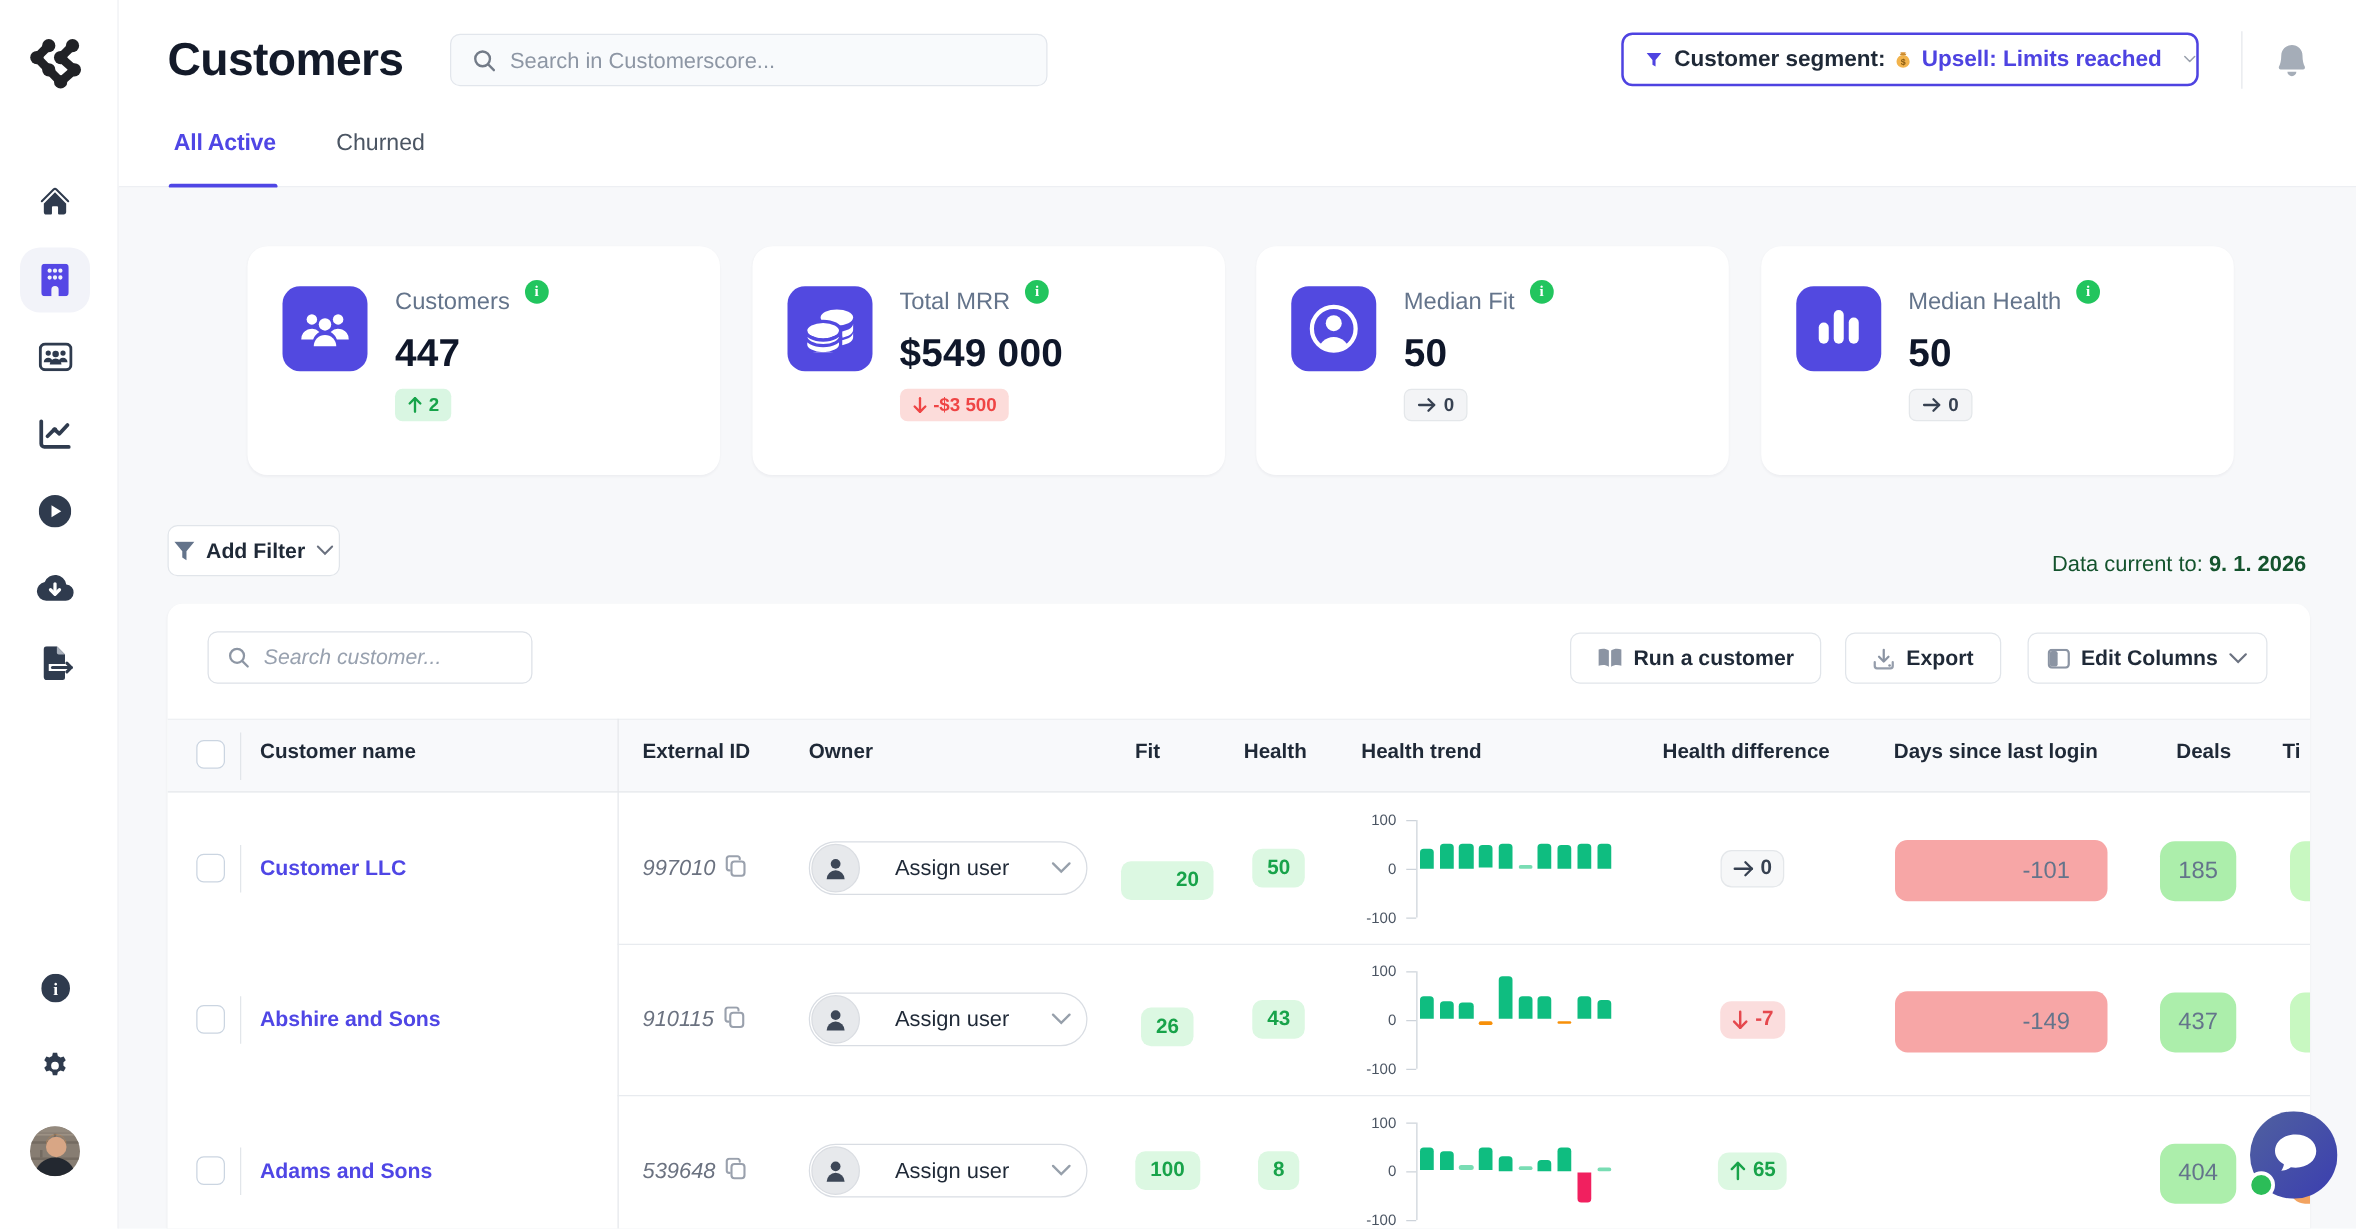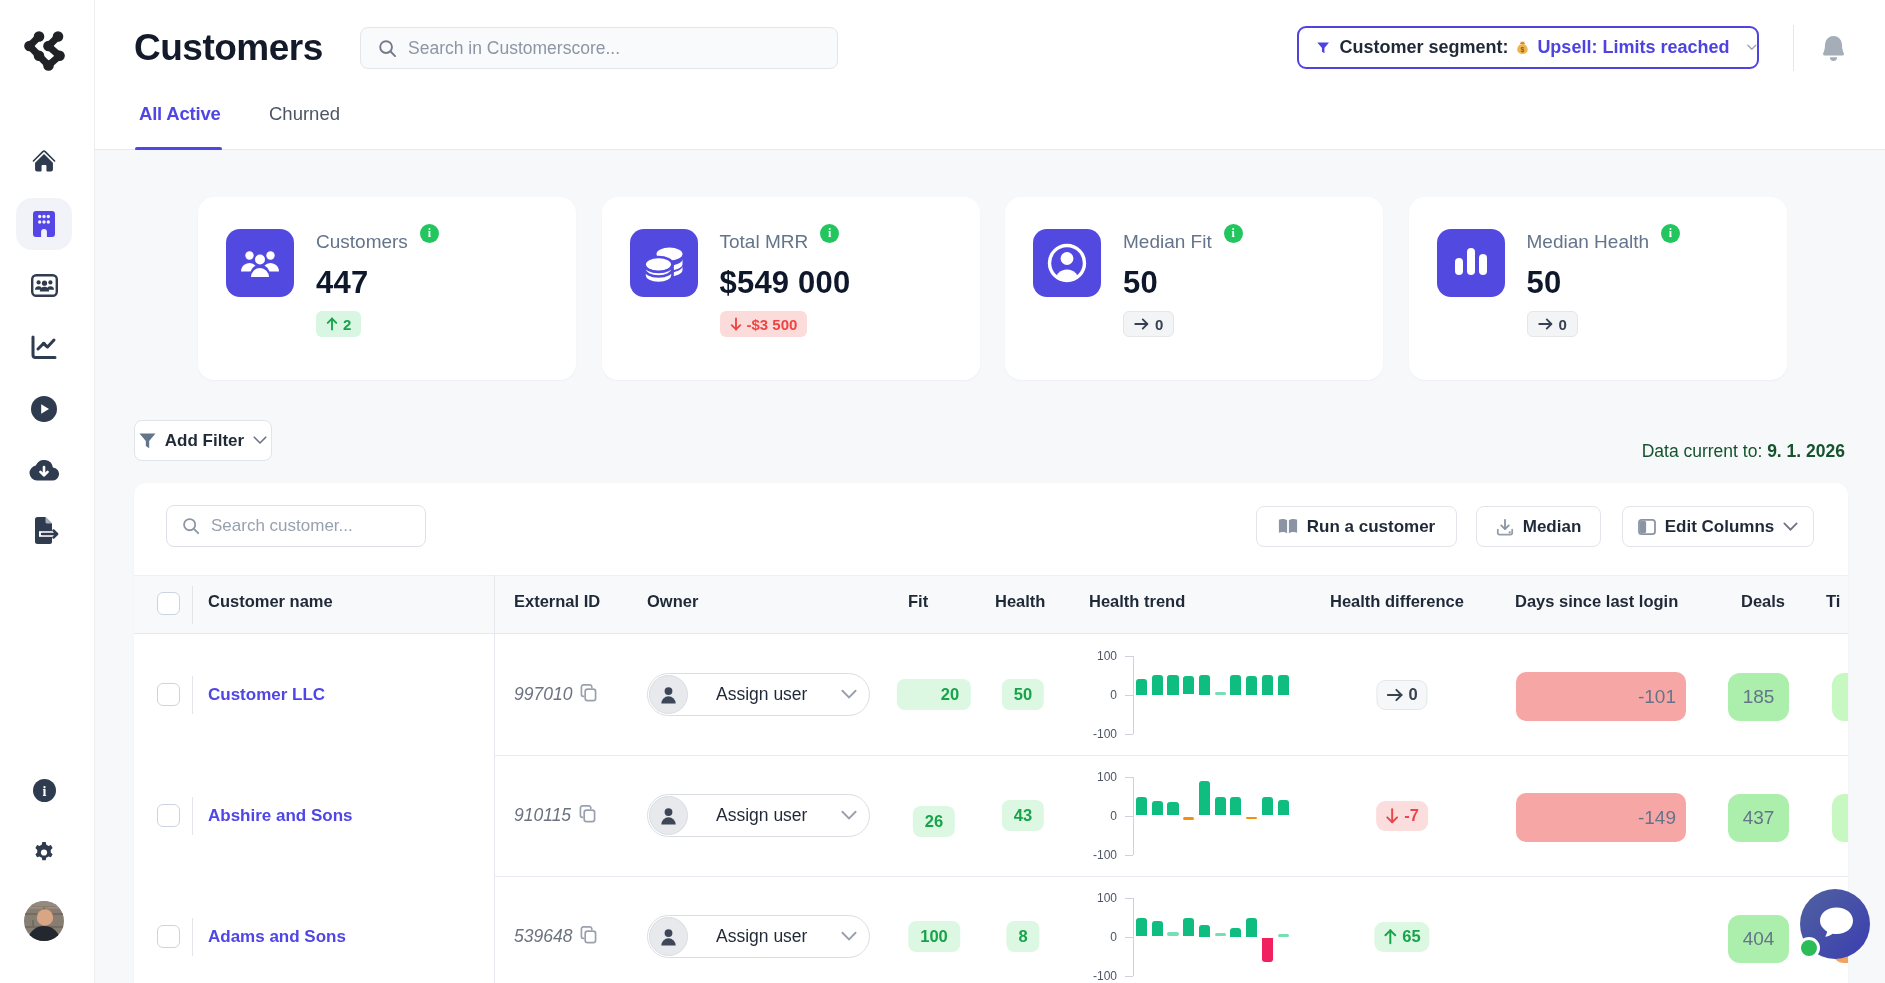--- a/index.html
+++ b/index.html
@@ -14,21 +14,21 @@
 .info-i{position:absolute;width:19px;height:19px;border-radius:50%;background:#22c55e;color:#fff;font-size:12px;font-weight:700;display:flex;align-items:center;justify-content:center;font-family:"Liberation Serif",serif;}
 .btn{position:absolute;height:41px;background:#fff;border:1px solid #e1e5ea;border-radius:8px;display:flex;align-items:center;justify-content:center;gap:9px;font-size:17px;font-weight:700;color:#1f2937;}
 .hdrcell{position:absolute;font-size:16.5px;font-weight:700;color:#1f2937;top:20px;white-space:nowrap;}
 .gbadge{position:absolute;height:31px;border-radius:8px;background:#dcf8e2;color:#18a34a;font-size:16.5px;font-weight:700;display:flex;align-items:center;justify-content:center;padding:0 12px;transform:translateX(-50%);}
 .cname{position:absolute;left:74px;font-size:17px;font-weight:700;color:#4f46e5;}
 .extid{position:absolute;left:380px;font-size:17.5px;color:#6b7280;display:flex;align-items:flex-start;gap:8px;font-style:italic;}
 .pill{position:absolute;left:513px;width:223px;height:43px;border:1px solid #d9dde3;border-radius:21.5px;background:#fff;display:flex;align-items:center;}
 .ckb{position:absolute;left:157px;width:23px;height:23px;border:1.5px solid #cbd5e1;border-radius:6px;background:#fff;}
 .colsep{position:absolute;left:58px;width:1px;height:38px;background:#e2e6ea;}
 .hdiff{position:absolute;height:30px;border-radius:9px;display:flex;align-items:center;justify-content:center;gap:5px;font-size:16.5px;font-weight:700;transform:translateX(-50%);padding:0 9px;}
-.daysbox{position:absolute;left:1382px;width:170px;height:49px;border-radius:10px;background:#f7a6a6;display:flex;align-items:center;justify-content:flex-end;padding-right:10px;font-size:19px;color:#64748b;}
+.daysbox{position:absolute;left:1382px;width:170px;height:49px;border-radius:10px;background:#f7a6a6;display:flex;align-items:center;justify-content:flex-end;padding-right:30px;font-size:19px;color:#64748b;}
 .dealsb{position:absolute;left:1594px;width:61px;height:48px;border-radius:12px;background:#aceeab;display:flex;align-items:center;justify-content:center;font-size:19px;color:#64748b;}
 .tib{position:absolute;left:1698px;width:30px;height:48px;border-radius:12px;background:#c8f8c1;}
 .axlbl{position:absolute;font-size:12px;color:#4b5563;width:30px;text-align:right;}
 </style></head>
 <body>
 
 <div class="abs" style="left:0;top:0;width:95px;height:983px;background:#fff;border-right:1px solid #eceef2;">
 <svg class="abs" style="left:23px;top:30px" width="46" height="46" viewBox="0 0 46 46">
 <g stroke="#212226" stroke-width="7" stroke-linecap="round" fill="#212226">
 <path d="M16 6.5 L6.5 16 L16 25.8 L25.5 35.5 L36.5 25.8 L25.5 16 L35 6.5" fill="none"></path>
@@ -240,37 +240,37 @@
       <path d="M1.5 1.5 L8.5 8.5 L15.5 1.5" stroke="#6b7280" stroke-width="2" fill="none" stroke-linecap="round"></path>
     </svg>
 </div>
 <div class="abs" style="right:40px;top:441px;font-size:17.5px;color:#14532d;">Data current to: <b>9. 1. 2026</b></div>
 <div class="abs" style="left:134px;top:483px;width:1714px;height:500px;background:#fff;border-radius:12px 12px 0 0;box-shadow:0 1px 2px rgba(16,24,40,.05);overflow:hidden;">
 <div class="abs" style="left:32px;top:22px;width:260px;height:42px;border:1px solid #dde1e7;border-radius:8px;background:#fff;display:flex;align-items:center;padding-left:15px;gap:11px;">
 <svg width="18" height="18" viewBox="0 0 20 20" fill="none" stroke="#8d96a4" stroke-width="2">
         <circle cx="8.5" cy="8.5" r="6.2"></circle>
         <path d="M13.2 13.2 L18 18" stroke-linecap="round"></path>
       </svg>
-<span style="font-size:17px;color:#98a1af;">Search customer...</span>
+<span style="font-size:17px;color:#98a1af;font-style:italic;">Search customer...</span>
     </div>
 <div class="btn" style="left:1122px;top:23px;width:201px;">
 <svg width="20" height="17" viewBox="0 0 22 18" fill="#8b94a3">
         <path d="M1 1.5 C4 0.2 7.5 0.5 10 2.2 V16.5 C7.5 14.8 4 14.5 1 15.8z"></path>
         <path d="M21 1.5 C18 0.2 14.5 0.5 12 2.2 V16.5 C14.5 14.8 18 14.5 21 15.8z"></path>
       </svg>
 <span>Run a customer</span>
     </div>
 <div class="btn" style="left:1342px;top:23px;width:125px;">
 <svg width="18" height="18" viewBox="0 0 20 20" fill="none" stroke="#8b94a3" stroke-width="2" stroke-linecap="round">
         <path d="M10 2 V12"></path>
         <path d="M5.8 8.2 L10 12.4 L14.2 8.2" stroke-linejoin="round"></path>
         <path d="M2 13 v3.5 a2 2 0 002 2 h12 a2 2 0 002-2 V13" opacity=".9"></path>
         <circle cx="15.2" cy="16" r="1.2" fill="#8b94a3" stroke="none"></circle>
       </svg>
-<span>Median</span>
+<span>Export</span>
     </div>
 <div class="btn" style="left:1488px;top:23px;width:192px;">
 <svg width="18" height="16" viewBox="0 0 20 18">
         <rect x="1" y="1" width="18" height="16" rx="3" fill="none" stroke="#8b94a3" stroke-width="2"></rect>
         <rect x="2" y="2" width="7" height="14" rx="2" fill="#8b94a3"></rect>
       </svg>
 <span>Edit Columns</span>
 <svg width="15" height="10" viewBox="0 0 17 11">
         <path d="M1.5 1.5 L8.5 8.5 L15.5 1.5" stroke="#6b7280" stroke-width="2" fill="none" stroke-linecap="round"></path>
       </svg>
@@ -301,21 +301,21 @@
 <svg width="17" height="18" viewBox="0 0 16 17" fill="#3d4757">
           <circle cx="8" cy="4.8" r="3.7"></circle>
           <path d="M1.2 16.5 a6.8 6.8 0 0113.6 0z"></path>
         </svg>
       </div>
 <span style="margin-left:28px;font-size:17.5px;color:#1f2937;">Assign user</span>
 <svg width="16" height="11" viewBox="0 0 17 11" style="margin-left:auto;margin-right:12px;">
         <path d="M1.5 1.5 L8.5 8.5 L15.5 1.5" stroke="#97a0ab" stroke-width="2" fill="none" stroke-linecap="round"></path>
       </svg>
 </div>
-<div class="gbadge" style="left:800px;top:196.0px;padding-left:44px;">20</div>
+<div class="gbadge" style="left:800px;top:206px;padding-left:44px;">20</div>
 <div class="gbadge" style="left:889px;top:196.0px;">50</div>
 <div class="axlbl" style="left:953px;top:165.5px;">100</div>
 <div class="axlbl" style="left:953px;top:204.5px;">0</div>
 <div class="axlbl" style="left:953px;top:243.5px;">-100</div>
 <div class="abs" style="left:999px;top:172.5px;width:1px;height:78px;background:#cdd3da;"></div>
 <div class="abs" style="left:991px;top:172.5px;width:8px;height:1px;background:#cdd3da;"></div>
 <div class="abs" style="left:991px;top:211.5px;width:8px;height:1px;background:#cdd3da;"></div>
 <div class="abs" style="left:991px;top:250.5px;width:8px;height:1px;background:#cdd3da;"></div>
 <div class="abs" style="left:1002.0px;top:196.0px;width:11.2px;height:15.5px;border-radius:3px 3px 0 0;background:#0fbd80;"></div>
 <div class="abs" style="left:1017.7px;top:192.2px;width:11.2px;height:19.4px;border-radius:3px 3px 0 0;background:#0fbd80;"></div>

